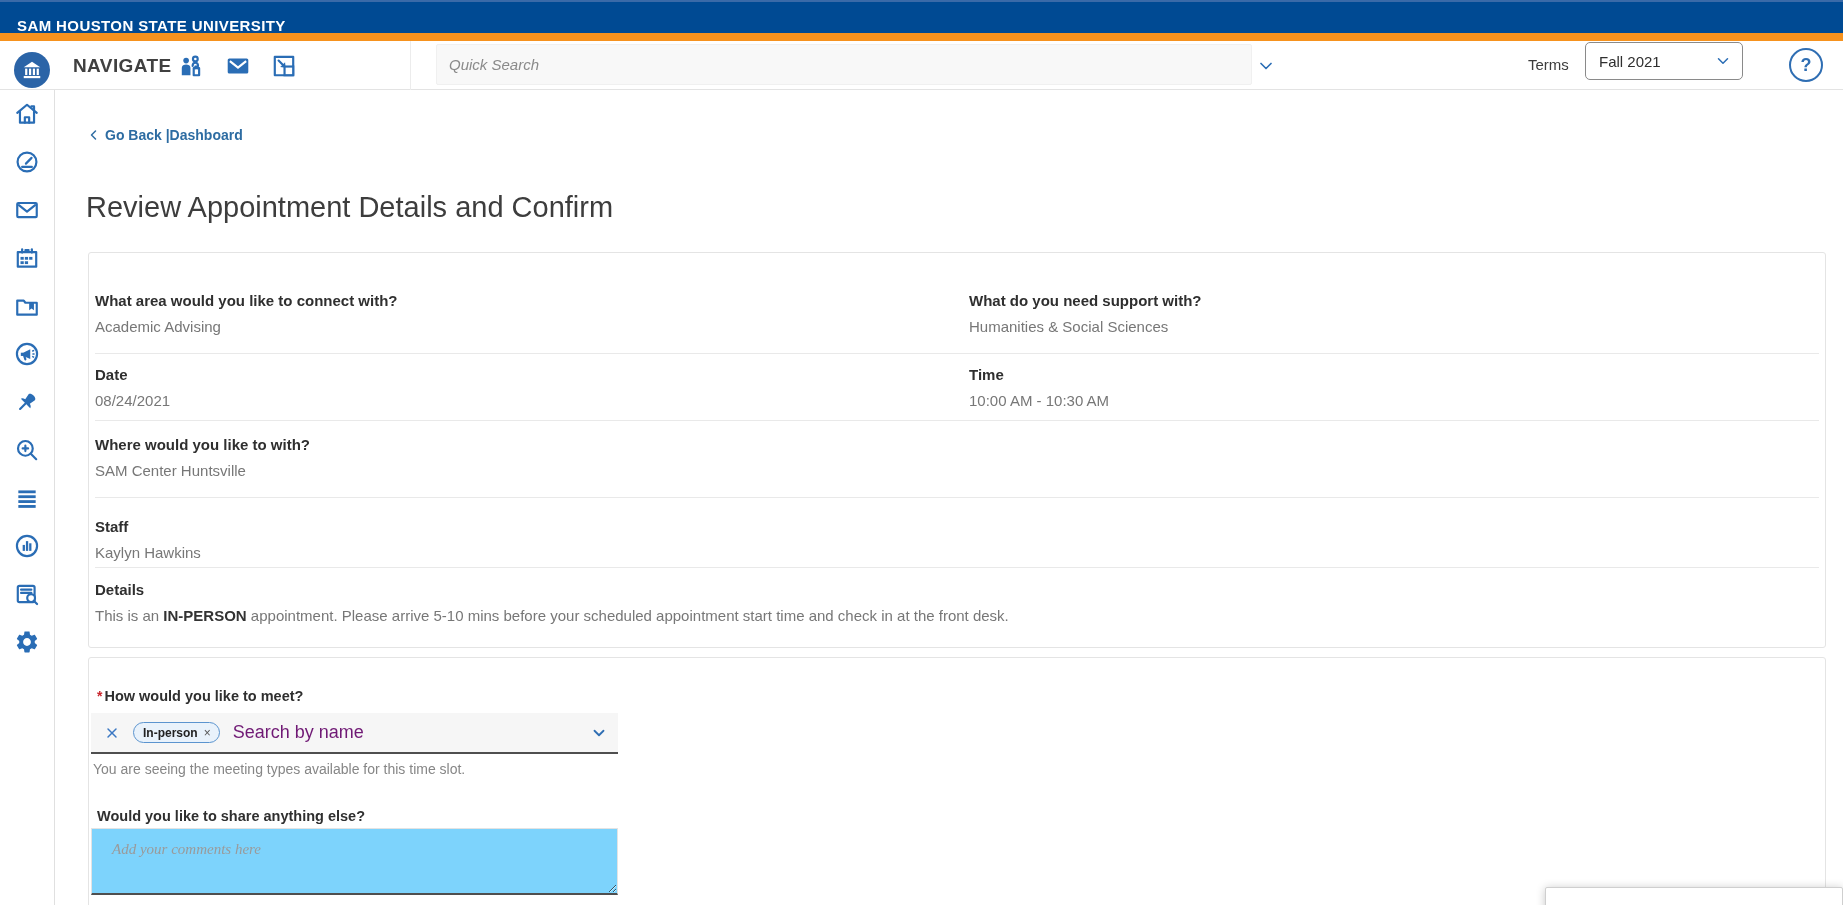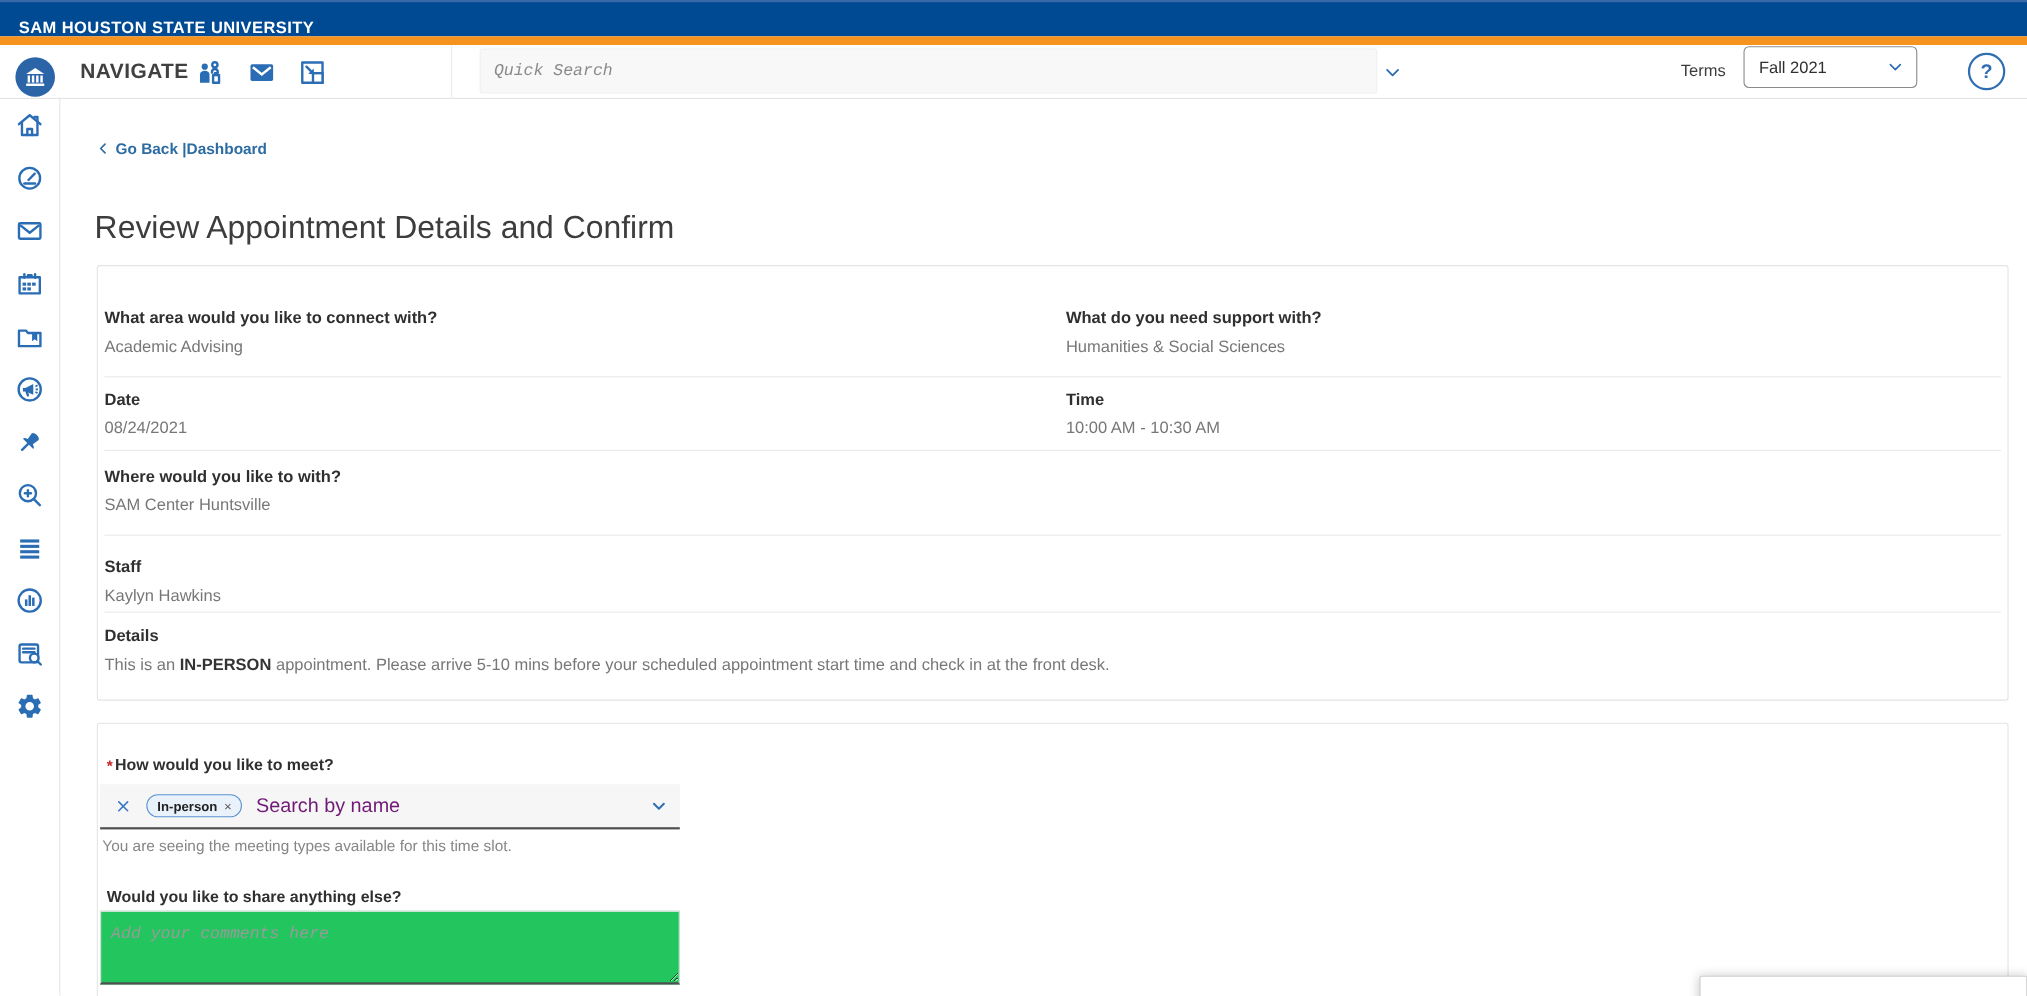--- a/index.html
+++ b/index.html
@@ -18,21 +18,21 @@
             background:#fff; border-bottom:1px solid #e3e3e3; }
   .logo-circle { position:absolute; left:14px; top:11px; width:36px; height:36px;
                  border-radius:50%; background:#2b64a7; display:flex; align-items:center; justify-content:center; }
   .brand { position:absolute; left:57px; top:14px; font-size:19px; font-weight:700;
            color:#404040; letter-spacing:.4px;margin-left:16px; }
   .hicon { position:absolute; top:12px; width:26px; height:26px; cursor:pointer; }
   .hsep { position:absolute; left:410px; top:0; width:1px; height:49px; background:#ececec; }
   .qsearch { position:absolute; left:436px; top:3px; width:816px; height:41px;
              background:#f8f8f8; border:1px solid #f0f0f0; border-radius:2px;
              padding:0 12px; font-size:15px; font-style:italic; color:#0369a1; outline:none;
-             font-family:Liberation Mono, monospace; }
+             font-family:Liberation Sans, sans-serif; }
   .qsearch::placeholder { color:#8a8a8a; font-style:italic; }
   .hdr-chevron { position:absolute; left:1256px; top:15px; width:20px; height:20px; cursor:pointer; }
   .terms-label { position:absolute; left:1528px; top:15px; font-size:15px; color:#3c3c3c; }
   .term-select { position:absolute; left:1585px; top:1px; width:158px; height:38px;
                  border:1px solid #8a8a8a; border-radius:5px; background:#fff;
                  display:flex; align-items:center; padding:0 10px 0 13px; cursor:pointer; }
   .term-select .val { font-size:15px; color:#2f2f2f; flex:1; }
   .help-circle { position:absolute; left:1789px; top:7px; width:34px; height:34px;
                  border:2.5px solid #2f6eb3; border-radius:50%; color:#2f6eb3;
                  font-size:18px; font-weight:700; display:flex; align-items:center;
@@ -46,21 +46,21 @@
 
   
   .main { position:absolute; left:55px; top:90px; width:1788px; height:815px; background:#fff; }
   .back-link { position:absolute; left:33px; top:37px; display:flex; align-items:center;
                gap:5px; color:#2d6ca2; font-size:14px; font-weight:700; cursor:pointer; }
   .page-title { position:absolute; left:31px; top:84px; font-size:29px; font-weight:400;
                 color:#3d3d3d;margin-top:17px; }
 
   .card { position:absolute; left:33px; width:1738px; background:#fff;
           border:1px solid #e4e4e4; border-radius:3px; }
-  .card1 { top:151px; height:396px; padding:0 6px; }
+  .card1 { top:162px; height:396px; padding:0 6px; }
   .card2 { top:567px; height:340px; }
 
   .drow { display:flex; border-bottom:1px solid #e9e9e9; }
   .drow:last-child { border-bottom:none; }
   .dcol { width:874px; }
   .dcol.right { flex:1; }
   .r1 { padding:38px 0 17px 0; }
   .r2 { padding:11px 0 10px 0;align-items:center; }
   .r3 { padding:14px 0 17px 0; }
   .r4 { padding:19px 0 5px 0; }
@@ -79,23 +79,23 @@
   .chip { margin-left:13px; height:21px; border:1px solid #5b94cf; border-radius:11px;
           background:#e9f2fb; display:flex; align-items:center; padding:0 8px 0 9px;
           cursor:pointer; }
   .chip-label { font-size:12px; font-weight:700; color:#222; }
   .chip-x { font-size:12px; color:#555; margin-left:6px; cursor:pointer; }
   .field-ph { margin-left:13px; font-size:18px; color:#701a75; flex:1; }
   .field-chevron { width:18px; height:18px; margin-right:10px; flex:0 0 auto; }
   .helper { position:absolute; left:4px; top:103px; font-size:14px; color:#868686; }
   .share-label { position:absolute; left:8px; top:150px;text-align:right; }
   .comments { position:absolute; left:2px; top:170px; width:527px; height:67px;
-              background:#22c55e; border:1px solid #e3e3e3; border-bottom:2px solid #4f4f4f;
-              padding:12px 9px; font-size:15px; color:#444; resize:both; outline:none;
-              font-family:Liberation Mono, monospace; }
+              background:#7dd3fc; border:1px solid #e3e3e3; border-bottom:2px solid #4f4f4f;
+              padding:12px 20px; font-size:15px; color:#444; resize:both; outline:none;
+              font-family:Liberation Serif, serif; }
   .comments::placeholder { color:#9a9a9a; font-style:italic; }
 
   .float-panel { position:absolute; left:1545px; top:887px; width:298px; height:60px;
                  background:#fff; border:1px solid #cfcfcf; border-radius:2px;
                  box-shadow:0 1px 10px rgba(0,0,0,.22); }
 
   .ic { stroke:#2a6db5; fill:none; stroke-width:2; stroke-linecap:round; stroke-linejoin:round; }
   .icf { fill:#2a6db5; stroke:none; }
 </style>
 </head>

